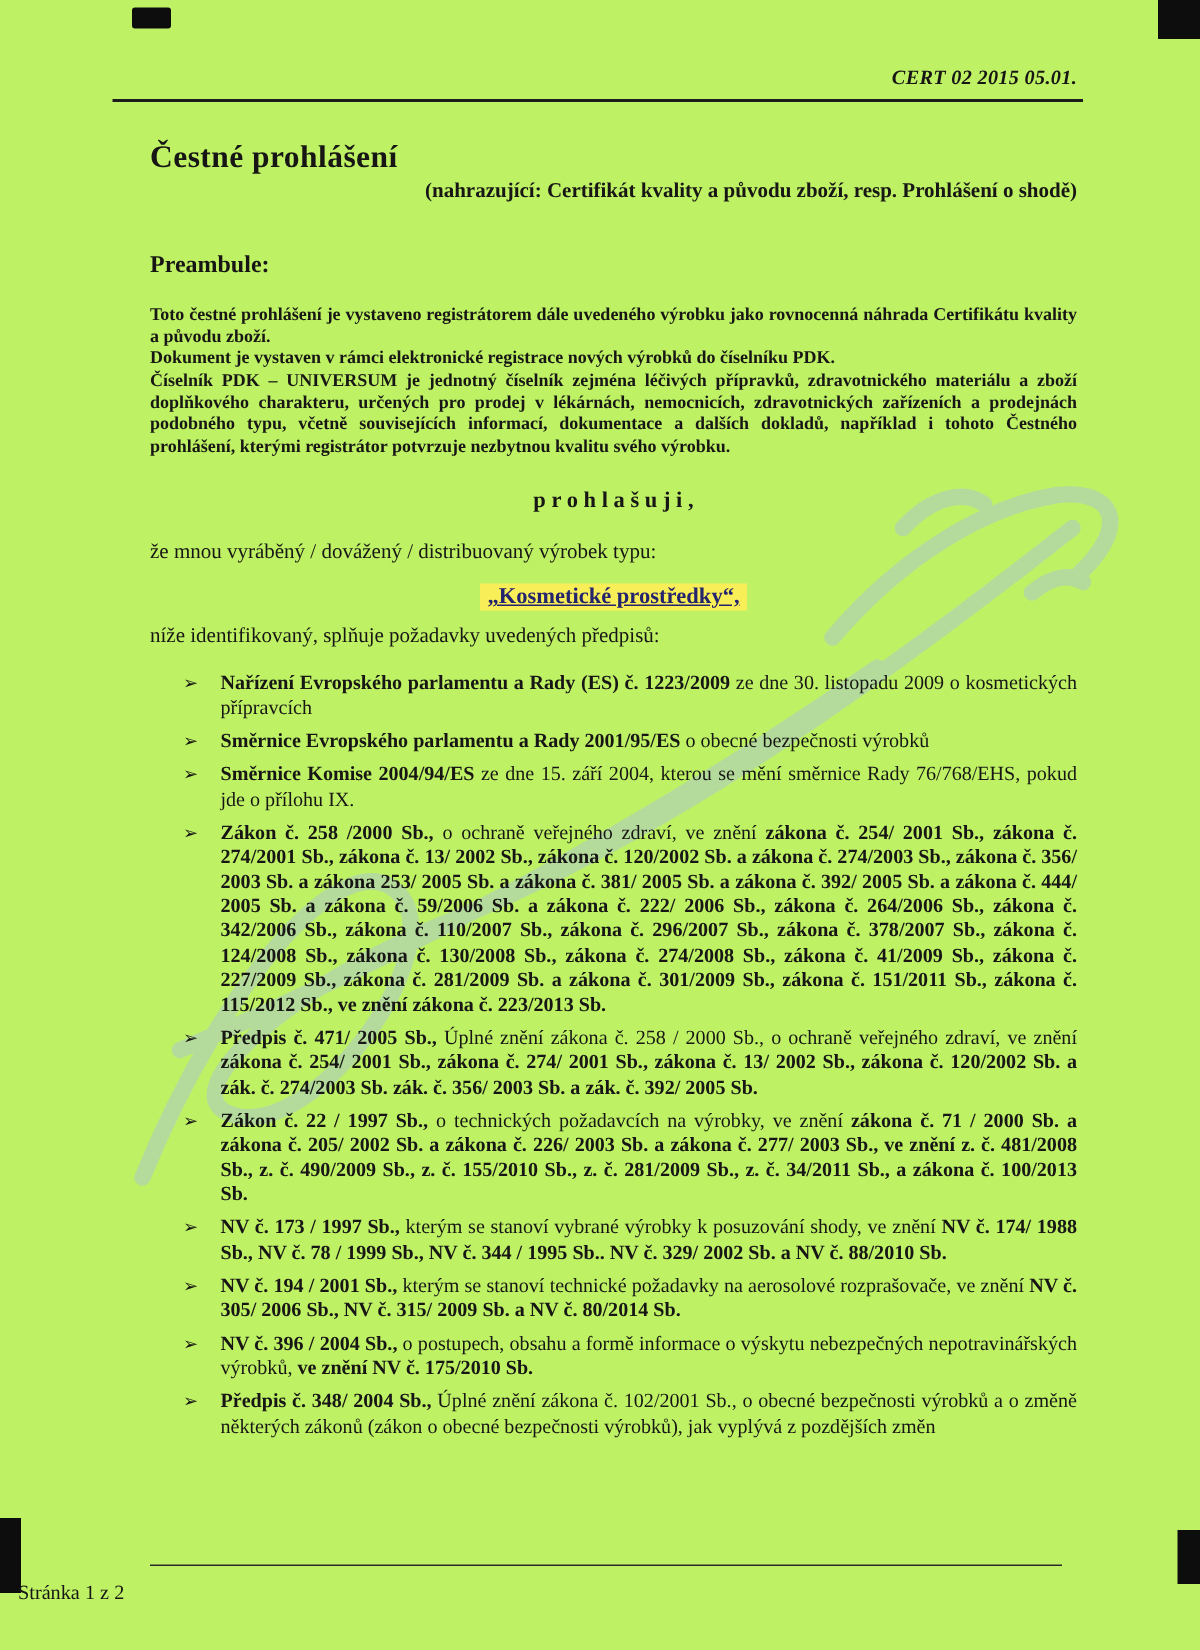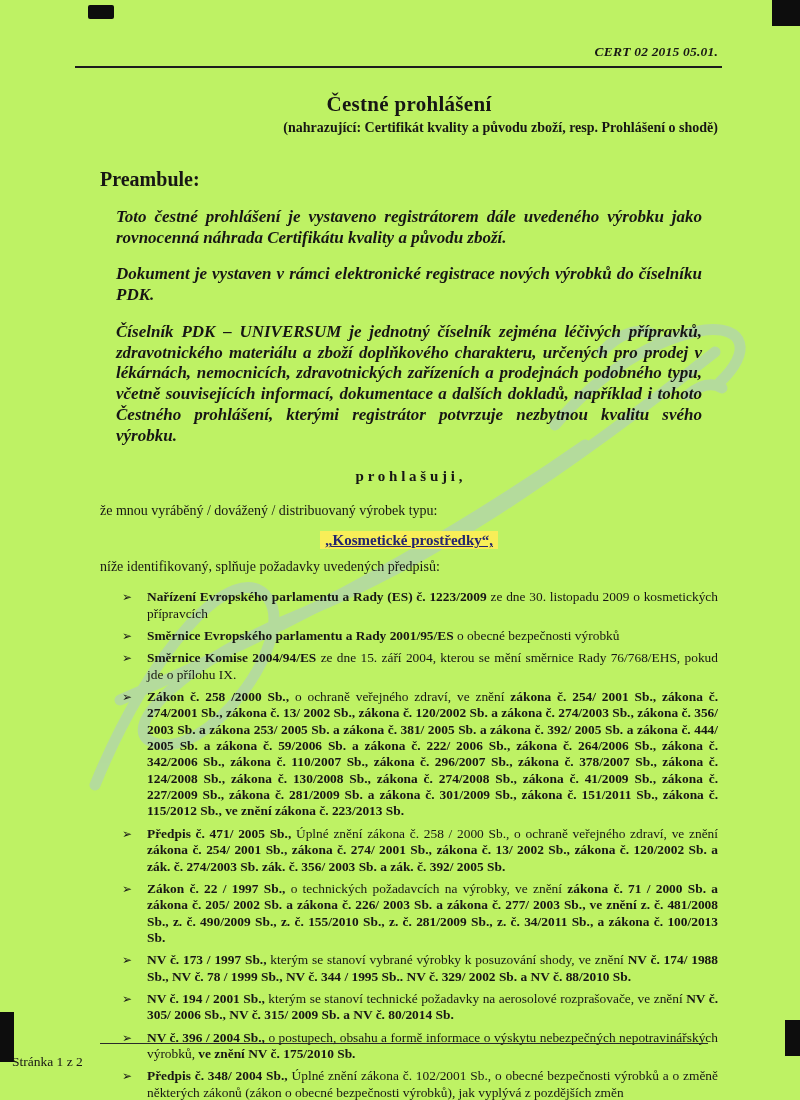--- a/index.html
+++ b/index.html
@@ -15,24 +15,24 @@
   .corner.bl{left:0;bottom:38px;width:14px;height:50px;}
   .corner.br{right:0;bottom:44px;width:15px;height:36px;}
   
   .doc-code{
     position:absolute;top:44px;right:82px;
     font-style:italic;font-weight:bold;font-size:13.5px;letter-spacing:.2px;
   }
   .top-rule{position:absolute;left:75px;right:78px;top:66px;border-top:2.5px solid #1c1c1c;}
   
   .content{position:absolute;left:100px;right:82px;top:76px;}
-  .title{text-align:center;font-weight:bold;font-size:21px;margin:16px 0 3px;letter-spacing:.3px;}
+  .title{font-weight:bold;font-size:21px;margin:16px 0 3px;letter-spacing:.3px;}
   .subtitle{text-align:right;font-weight:bold;font-size:14px;margin:0;}
-  .preambule-heading{font-weight:bold;font-size:20px;margin:32px 0 16px;}
-  .preamble p{font-weight:bold;font-size:17px;line-height:1.22;margin:16px;text-align:justify;font-style:italic;}
+  .preambule-heading{font-weight:bold;font-size:16px;margin:32px 0 16px;}
+  .preamble p{font-weight:bold;font-size:12px;line-height:1.22;margin:0;text-align:justify;}
   .intro{font-size:14px;margin:20px 0 0;text-indent:42px;}
   .verb{text-align:center;font-weight:bold;font-size:15px;margin:22px 0 18px;}
   .product-intro{font-size:14px;margin:10px 0 0;}
   .product-type{text-align:center;margin:12px 0 10px;}
   .product-type span{
     font-weight:bold;font-size:15px;color:#23236e;
     background:#f8ee58;text-decoration:underline;padding:1px 5px;
   }
   .list-intro{font-size:14px;margin:8px 0 14px;}
   .reg-list{margin-left:22px;}

